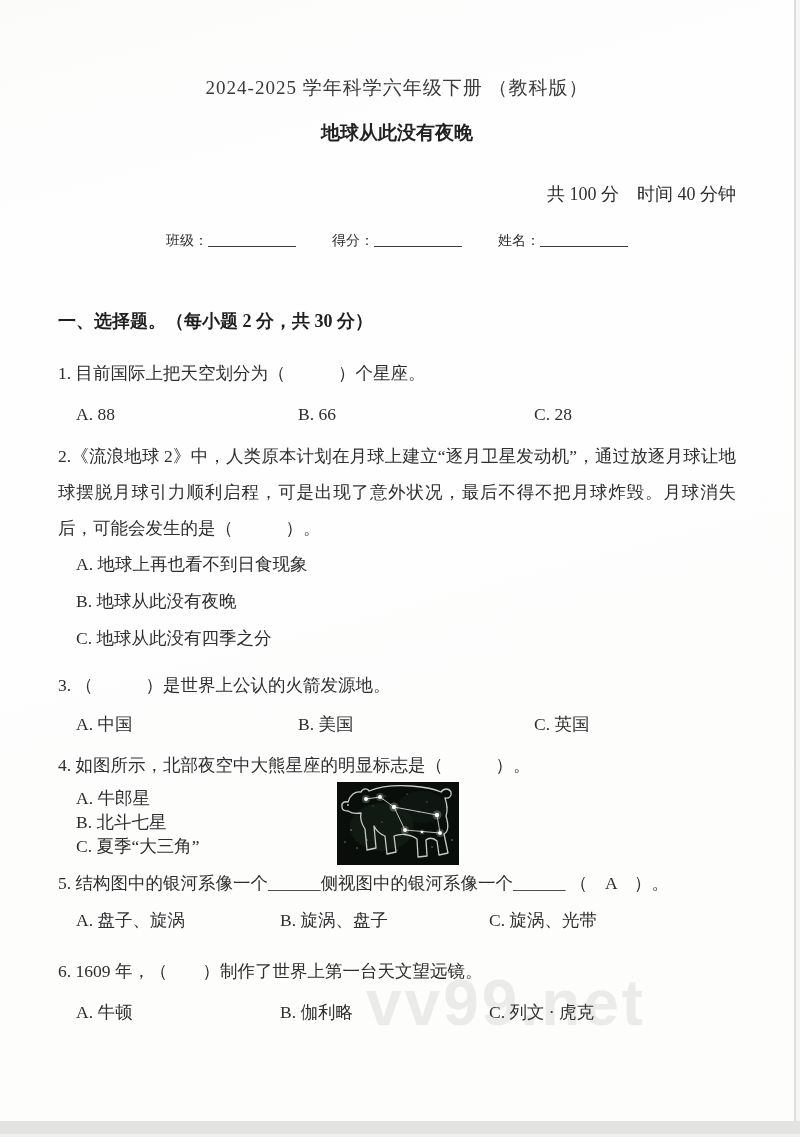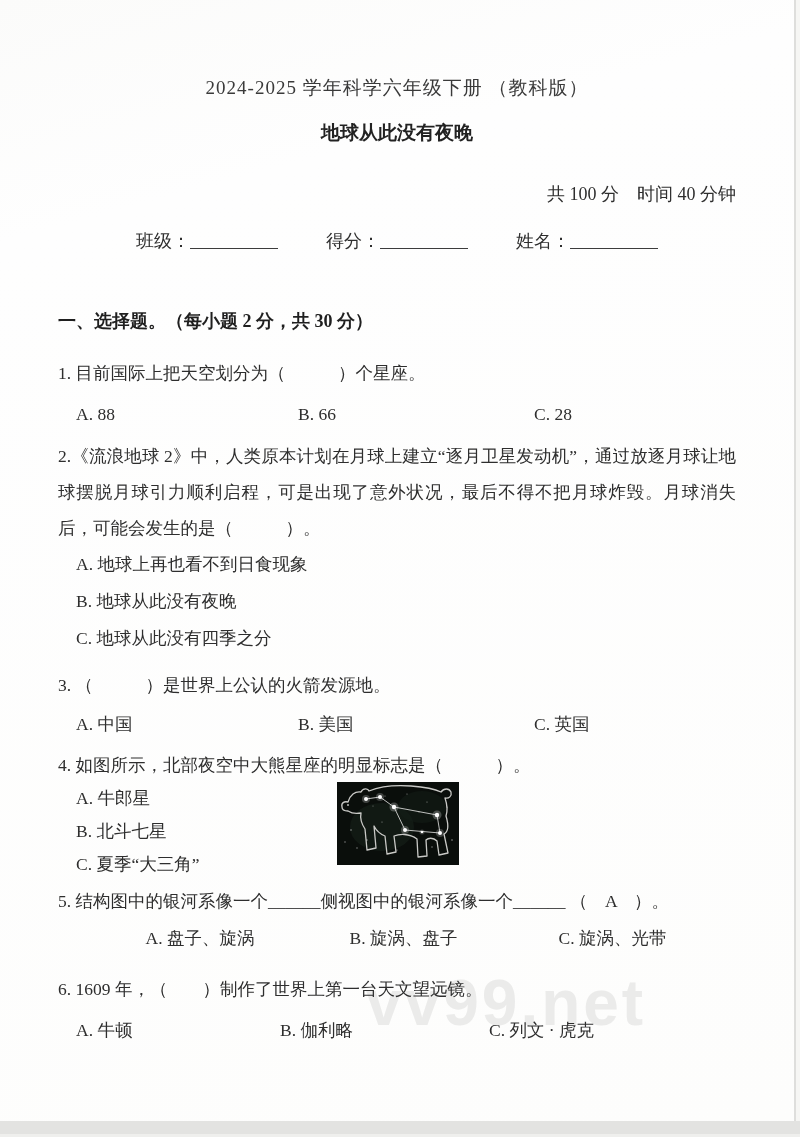--- a/index.html
+++ b/index.html
@@ -39,23 +39,23 @@
   }
   .info-line {
     text-align: right;
     font-size: 18px;
     line-height: 24px;
     margin-top: 36px;
   }
   .fields {
     display: flex;
     justify-content: center;
-    gap: 48px;
+    gap: 36px;
     margin-top: 22px;
-    font-size: 18px;
+    font-size: 14px;
     line-height: 26px;
   }
   .field { white-space: nowrap; }
   .blank {
     display: inline-block;
     width: 88px;
     height: 18px;
     border-bottom: 1.5px solid #3c3c3c;
     vertical-align: -2px;
   }
@@ -79,26 +79,26 @@
     display: flex;
     padding-left: 18px;
     line-height: 24px;
   }
   .opts-row .opt:nth-child(1) { width: 222px; }
   .opts-row .opt:nth-child(2) { width: 236px; }
   .opts-row.tight .opt:nth-child(1) { width: 204px; }
   .opts-row.tight .opt:nth-child(2) { width: 209px; }
   .q1 .opts-row { margin-top: 12px; }
   .q3 .opts-row { margin-top: 10px; }
-  .q5 .opts-row { margin-top: 8px; justify-content: center; }
+  .q5 .opts-row { margin-top: 8px; }
   .q6 .opts-row { margin-top: 12px; }
   .opts-stack { padding-left: 18px; }
   .q2 .opts-stack .opt { display: block; line-height: 24px; margin-top: 13px; }
   .q2 .opts-stack .opt:first-child { margin-top: 6px; }
-  .q4 .opts-stack .opt { display: block; line-height: 24px; margin-top: 9px; }
+  .q4 .opts-stack .opt { display: block; line-height: 24px; margin-top: 0; }
   .q4 .opts-stack .opt:first-child { margin-top: 4px; }
   .constellation {
     position: absolute;
     left: 279px;
     top: 34px;
     width: 122px;
     height: 83px;
     display: block;
   }
   .watermark {

